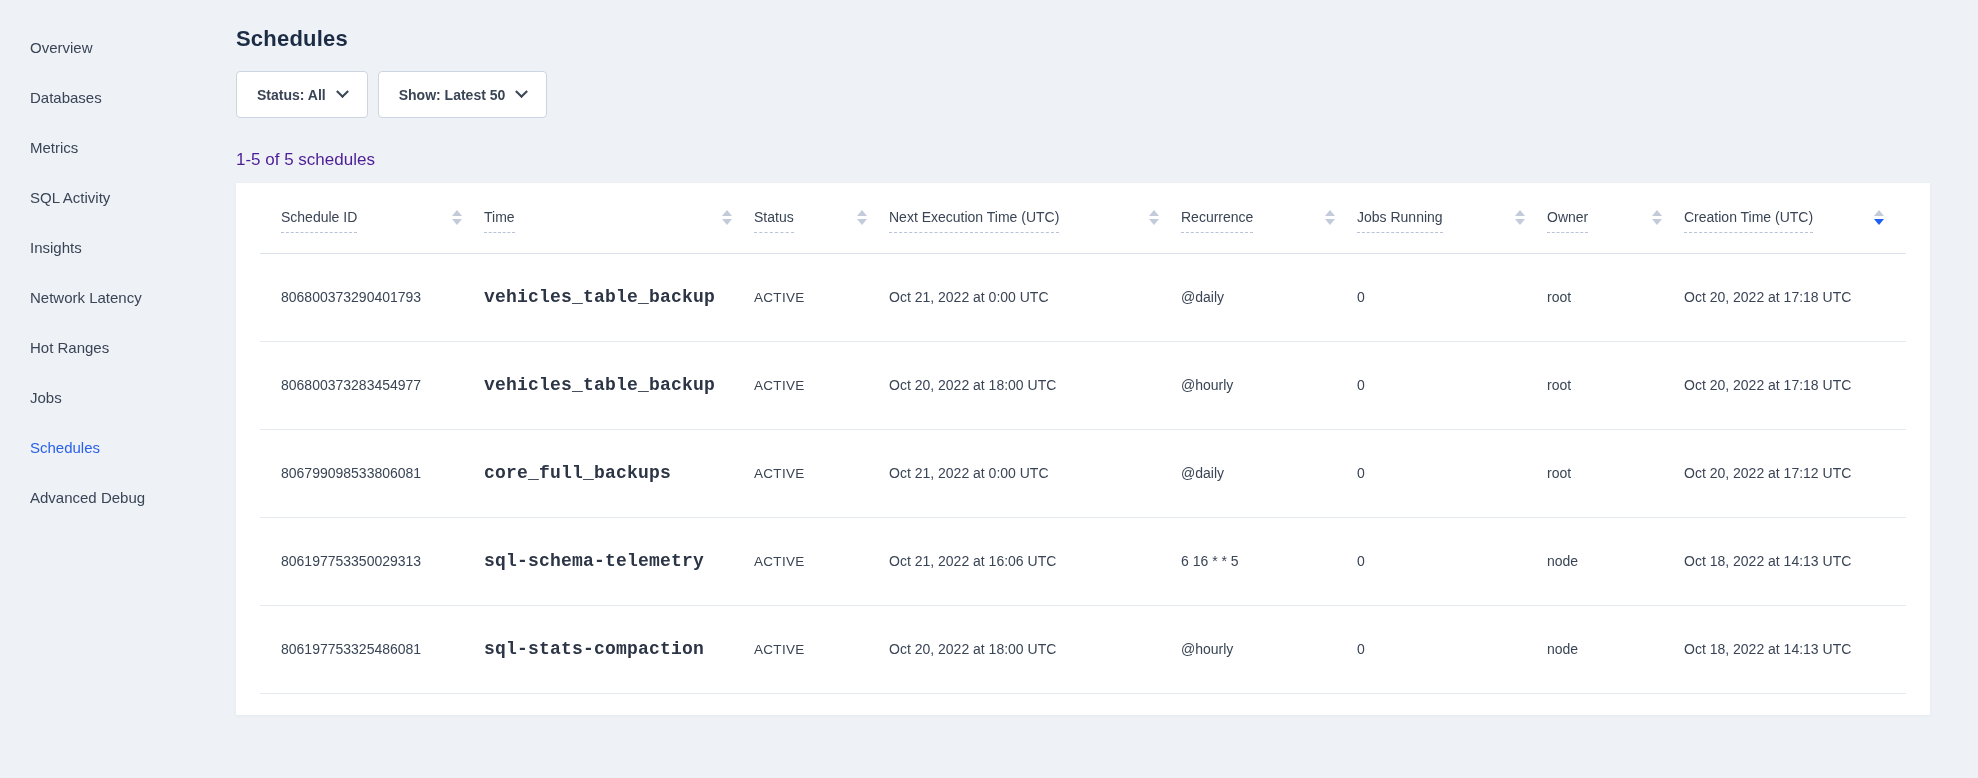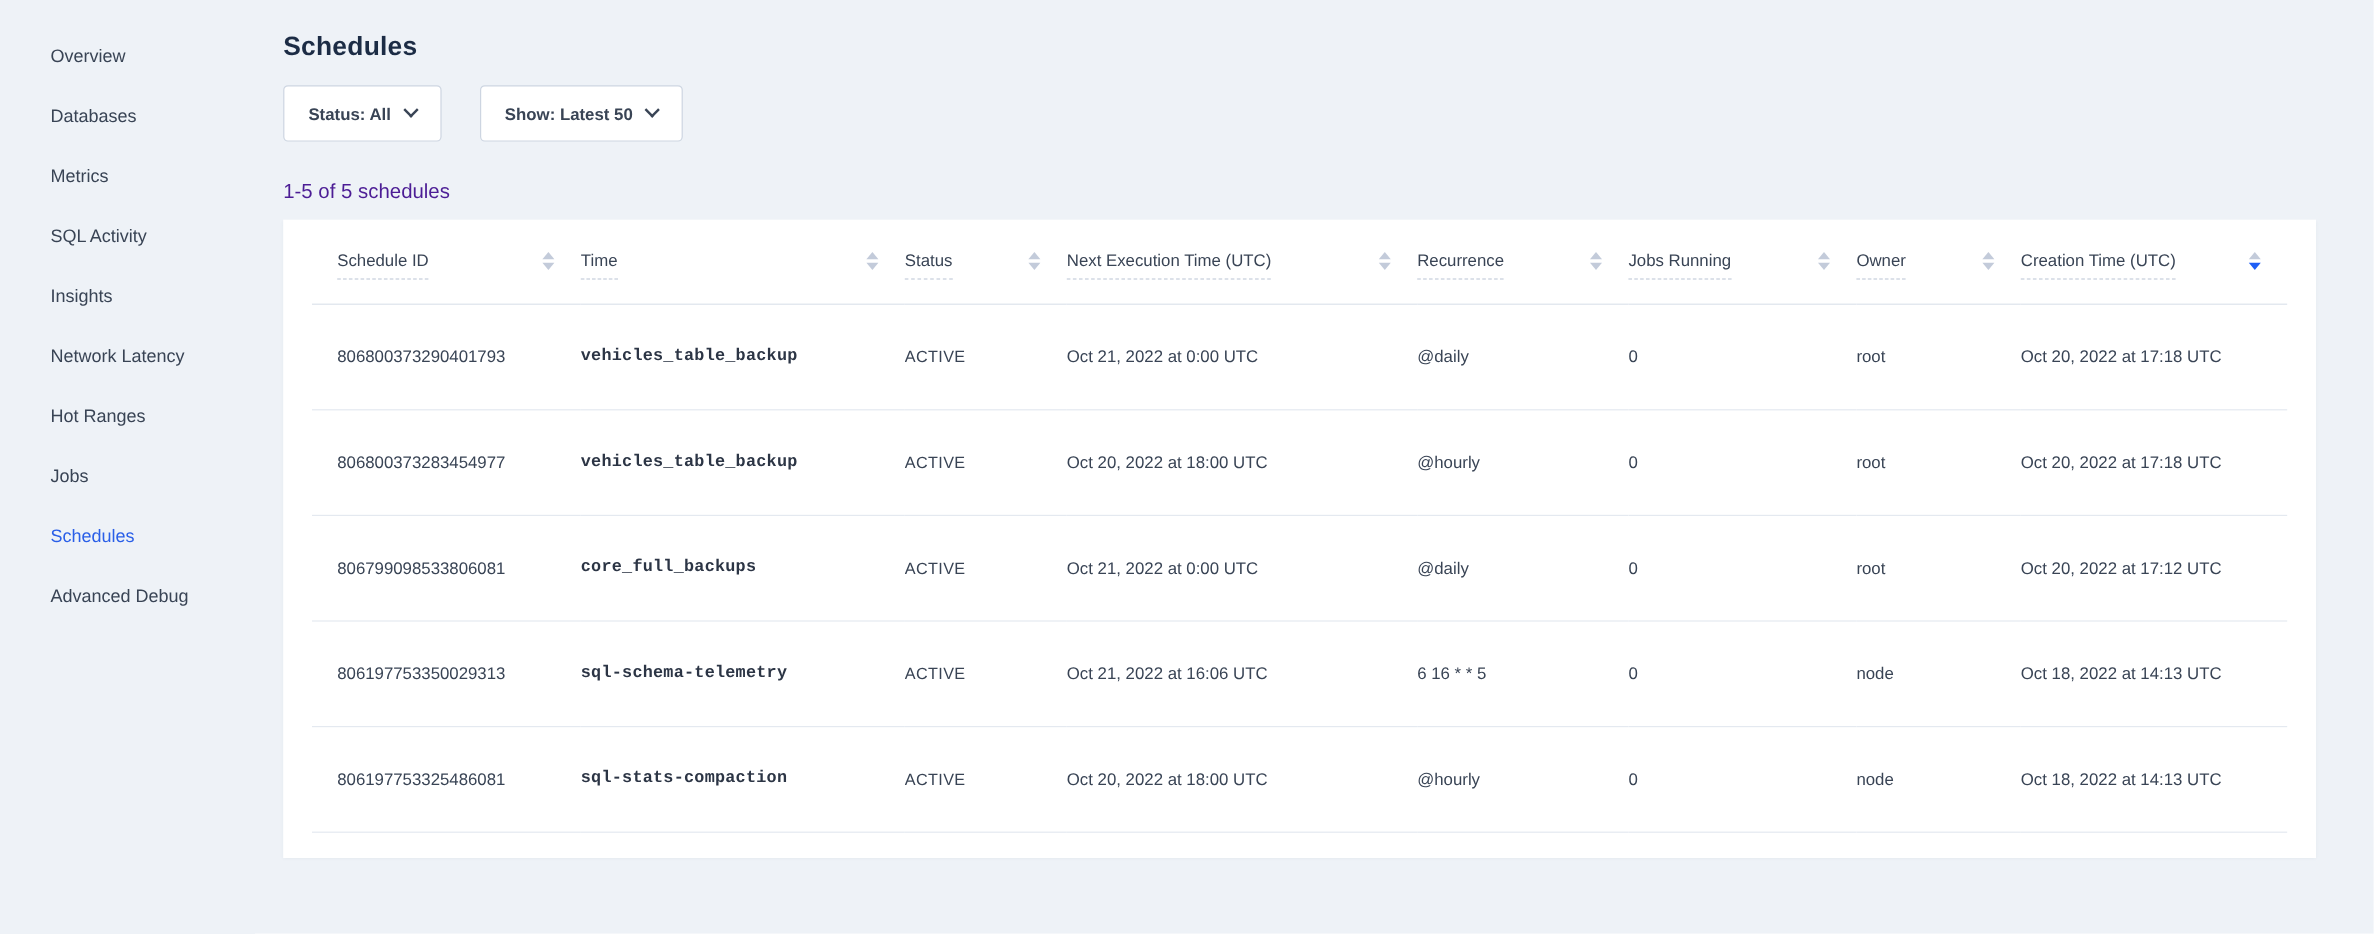--- a/index.html
+++ b/index.html
@@ -7,36 +7,36 @@
   body {
     background:#eef2f7;
     font-family:"Liberation Sans","DejaVu Sans",sans-serif;
     color:#394455;
     position:relative;
   }
 
   
   .sidebar {
     position:absolute; left:0; top:22px; width:208px;
-    display:flex; flex-direction:column;padding-left:12px;
+    display:flex; flex-direction:column;
   }
   .nav-item {
     height:50px; display:flex; align-items:center;
     padding-left:30px; font-size:15px; color:#394455;
     cursor:pointer; white-space:nowrap;
   }
   .nav-item.active { color:#2a5fe8; }
 
   
   .main { position:absolute; left:236px; top:0; width:1694px; }
   .page-title {
     margin-top:26px; font-size:22px; font-weight:700; color:#1c2c45;
     letter-spacing:.2px;
   }
-  .filters { margin-top:19px; display:flex; gap:32px; }
+  .filters { margin-top:19px; display:flex; gap:10px; }
   .dropdown {
     height:47px; background:#ffffff; border:1px solid #cdd5e1;
     border-radius:4px; display:flex; align-items:center; gap:12px;
     padding:0 20px; font-size:14px; font-weight:700; color:#394455;
     cursor:pointer;
   }
   .chevron {
     width:9px; height:9px; border-right:2px solid #394455;
     border-bottom:2px solid #394455; transform:rotate(45deg) translate(-2px,-2px);
     display:inline-block;
@@ -74,21 +74,21 @@
   .tri.down { border-top:6px solid #c3cbda; }
   .sort.desc .tri.down { border-top-color:#1e5ef5; }
 
   tbody td {
     height:88px; vertical-align:middle; font-size:14px; color:#394455;
     border-bottom:1px solid #e4e9f0; white-space:nowrap; overflow:hidden;
   }
   tbody td.first { padding-left:21px; }
   td.mono {
     font-family:"Liberation Mono","DejaVu Sans Mono",monospace;
-    font-weight:700; font-size:14px; letter-spacing:.2px; color:#2c3545;
+    font-weight:700; font-size:18px; letter-spacing:.2px; color:#2c3545;
   }
   td.status { font-size:13.5px; letter-spacing:.3px; }
 </style>
 </head>
 <body>
 
 <nav class="sidebar" id="sidebar">
     <div class="nav-item">Overview</div>
     <div class="nav-item">Databases</div>
     <div class="nav-item">Metrics</div>

